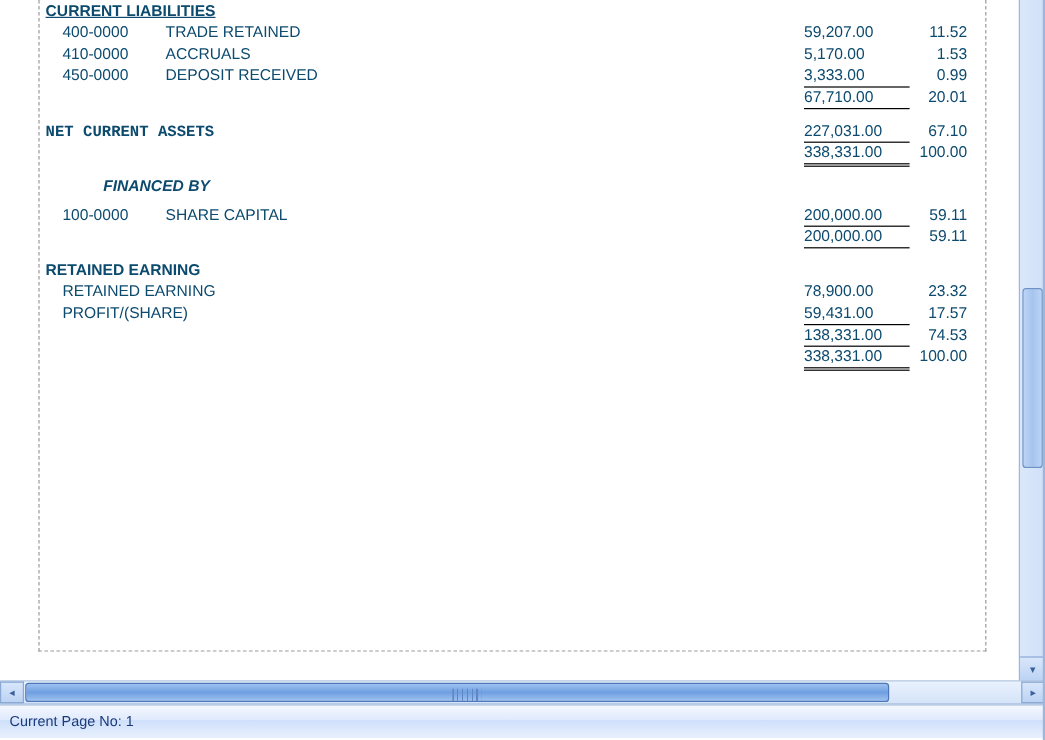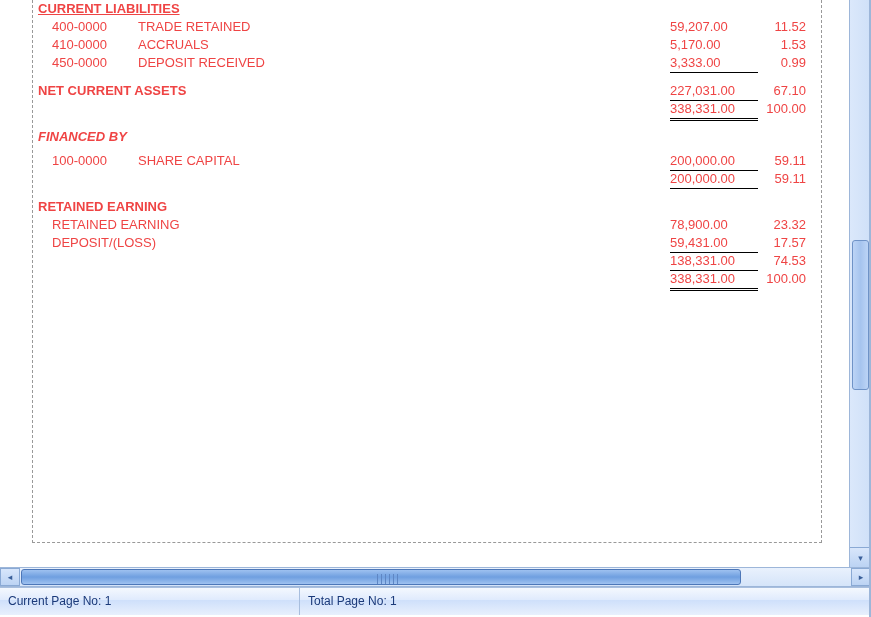--- a/index.html
+++ b/index.html
@@ -34,36 +34,36 @@
     border-left: 1px dashed #999;
     border-right: 1px dashed #999;
     border-bottom: 1px dashed #999;
     background: #fff;
   }
   .content {
     position: absolute;
     top: 0;
     left: 38px;
     width: 770px;
-    color: #ef4444;
+    color: #0c4a6e;
     font-size: 13px;
     line-height: 1.35;
   }
   .row {
     display: flex;
     align-items: baseline;
     height: 18px;
   }
   .col-code { width: 100px; padding-left: 14px; }
   .col-desc { flex: 1; }
-  .col-left-text { width: 300px; }
+  .col-left-text { width: 300px; font-family: Liberation Mono, monospace; }
   .col-amt { width: 88px; text-align: left; }
   .col-pct { width: 50px; text-align: right; padding-right: 2px; }
   .heading { font-weight: bold; text-decoration: underline; }
-  .italic-heading { font-style: italic; font-weight: bold; }
+  .italic-heading { font-style: italic; font-weight: bold; margin-left: 48px; }
   .bold { font-weight: bold; }         
   .sb { border-bottom: 1px solid #000; }       
   .db { border-bottom: 3px double #000; }      
   .spacer { height: 10px; }
 
   
   .vscroll {
     position: absolute;
     top: 0; right: 0;
     width: 22px; height: 567px;
@@ -134,21 +134,21 @@
     border-top:1px solid #a8bede;
     display:flex;
     font-size:12px;
     color:#1b3a7a;
   }
   .statusbar .cell {
     border-right:1px solid #a8bede;
     padding:6px 8px 0 8px;
     height:100%;
   }
-  .statusbar .cell:first-child { width: 300px; }
+  .statusbar .cell:first-child { width: 300px; border-radius: 11px; }
   .statusbar .cell:nth-child(2) { width: 300px; }
   .statusbar .cell:last-child { flex:1; border-right:none; }
   .outerframe {
     position:absolute; inset:0;
     border-right:2px solid #9db6d9;
     pointer-events:none;
   }
 </style>
 </head>
 <body>
@@ -174,20 +174,26 @@
         <div class="col-desc">ACCRUALS</div>
         <div class="col-amt">5,170.00</div>
         <div class="col-pct">1.53</div>
       </div>
       <div class="row">
         <div class="col-code">450-0000</div>
         <div class="col-desc">DEPOSIT RECEIVED</div>
         <div class="col-amt sb">3,333.00</div>
         <div class="col-pct">0.99</div>
       </div>
+      <div class="row">
+        <div class="col-code"></div>
+          <div class="col-desc"></div>
+        <div class="col-amt sb">67,710.00</div>
+        <div class="col-pct">20.01</div>
+      </div>
 
       <div class="spacer"></div>
 
       <div class="row">
         <div class="col-left-text bold">NET CURRENT ASSETS</div>
         <div class="col-desc"></div>
         <div class="col-amt sb">227,031.00</div>
         <div class="col-pct">67.10</div>
       </div>
       <div class="row">
@@ -224,21 +230,21 @@
         <div class="heading" style="text-decoration:none">RETAINED EARNING</div>
       </div>
       <div class="row">
         <div class="col-code"></div>
         <div class="col-desc" style="margin-left:-86px">RETAINED EARNING</div>
         <div class="col-amt">78,900.00</div>
         <div class="col-pct">23.32</div>
       </div>
       <div class="row">
         <div class="col-code"></div>
-        <div class="col-desc" style="margin-left:-86px">DEPOSIT/(LOSS)</div>
+        <div class="col-desc" style="margin-left:-86px">PROFIT/(SHARE)</div>
         <div class="col-amt sb">59,431.00</div>
         <div class="col-pct">17.57</div>
       </div>
       <div class="row">
         <div class="col-code"></div>
           <div class="col-desc"></div>
         <div class="col-amt sb">138,331.00</div>
         <div class="col-pct">74.53</div>
       </div>
       <div class="row">
@@ -261,17 +267,16 @@
     <div class="track">
       <div class="thumb">
         <div class="grip"></div>
       </div>
     </div>
     <div class="arrow-r">▸</div>
   </div>
 
   <div class="statusbar">
     <div class="cell">Current Page No: 1</div>
-    <div class="cell">Total Page No: 1</div>
   </div>
 
   <div class="outerframe"></div>
 </div>
 
 </body></html>

